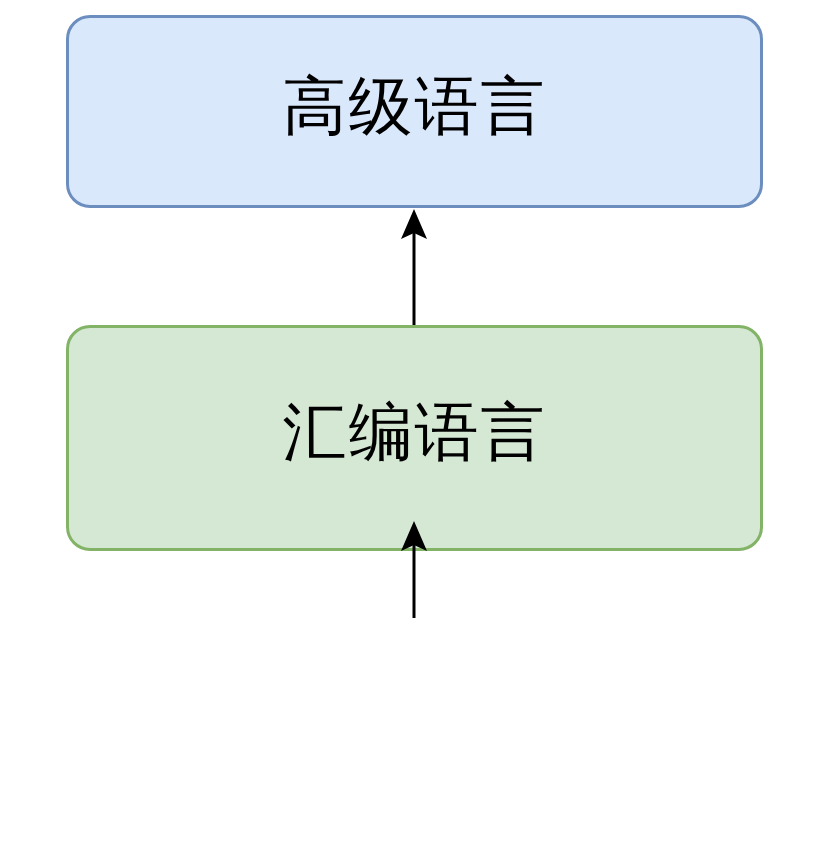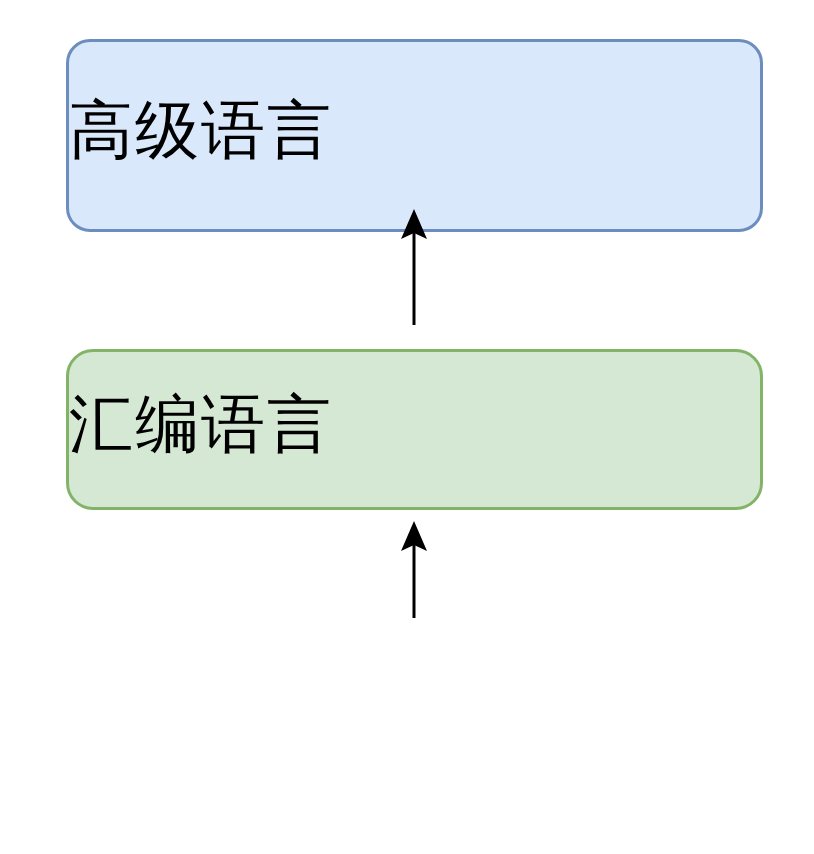--- a/index.html
+++ b/index.html
@@ -17,33 +17,32 @@
   }
   .node {
     position: absolute;
     left: 66px;
     width: 697px;
     border: 3px solid #000;
     border-radius: 24px;
     box-sizing: border-box;
     display: flex;
     align-items: center;
-    justify-content: flex-start;
-    margin-top: 24px;
+    justify-content: center;
   }
   .node-label {
     font-size: 64px;
     line-height: 1;
     color: #000000;
     letter-spacing: 2px;
     white-space: nowrap;
     transform: translateY(-6px);
   }
   #node-high-level { top: 15px;  height: 193px; }
-  #node-assembly   { top: 325px; height: 161px; border-radius: 27px; }
+  #node-assembly   { top: 325px; height: 226px; }
   #node-machine    { top: 618px; height: 197px; }
   .arrow {
     position: absolute;
     left: 394px;
     width: 40px;
     display: block;
   }
   #arrow-assembly-to-high { top: 208px; height: 117px; }
   #arrow-machine-to-assembly { top: 520px; height: 98px; }
 </style>

